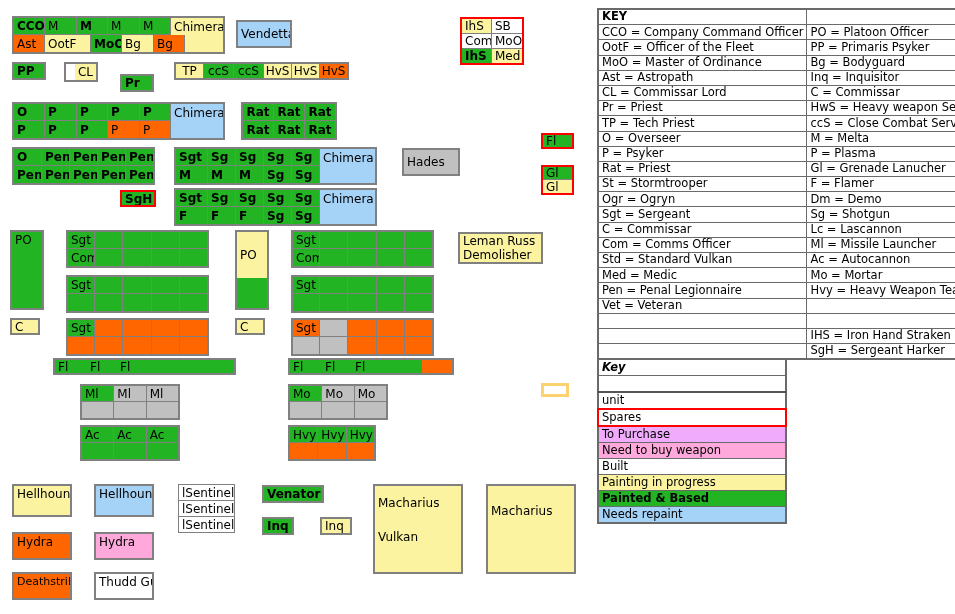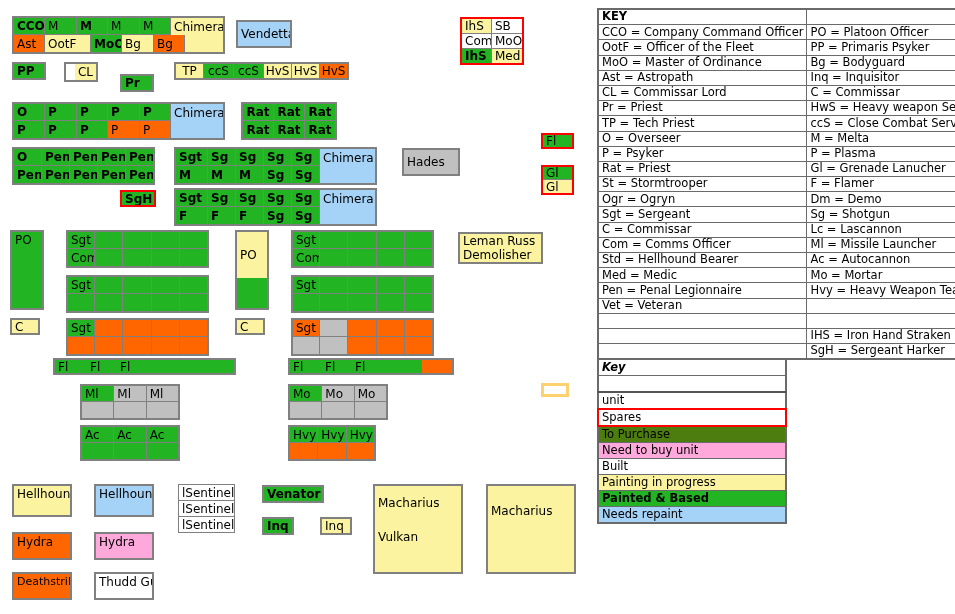--- a/index.html
+++ b/index.html
@@ -572,21 +572,21 @@
       </tr>
       <tr>
         <td class="l">C = Commissar</td>
         <td>Lc = Lascannon</td>
       </tr>
       <tr>
         <td class="l">Com = Comms Officer</td>
         <td>Ml = Missile Launcher</td>
       </tr>
       <tr>
-        <td class="l">Std = Hellhound Bearer</td>
+        <td class="l">Std = Standard Vulkan</td>
         <td>Ac = Autocannon</td>
       </tr>
       <tr>
         <td class="l">Med = Medic</td>
         <td>Mo = Mortar</td>
       </tr>
       <tr>
         <td class="l">Pen = Penal Legionnaire</td>
         <td>Hvy = Heavy Weapon Team</td>
       </tr>
@@ -619,24 +619,24 @@
   </tr>
   </tbody>
     <tbody id="legend-rows">
       <tr>
         <td class="unitrow" style="background: rgb(255, 255, 255);">unit</td>
       </tr>
       <tr>
         <td class="sparerow" style="background: rgb(255, 255, 255);">Spares</td>
       </tr>
       <tr>
-        <td style="background: #4d7c0f;">To Purchase</td>
-      </tr>
-      <tr>
-        <td style="background: rgb(255, 168, 220);">Need to buy unit</td>
+        <td style="background: #f0abfc;">To Purchase</td>
+      </tr>
+      <tr>
+        <td style="background: rgb(255, 168, 220);">Need to buy weapon</td>
       </tr>
       <tr>
         <td style="background: rgb(255, 255, 255);">Built</td>
       </tr>
       <tr>
         <td style="background: rgb(251, 243, 160);">Painting in progress</td>
       </tr>
       <tr>
         <td class="bold" style="background: rgb(34, 180, 34);">Painted &amp; Based</td>
       </tr>

